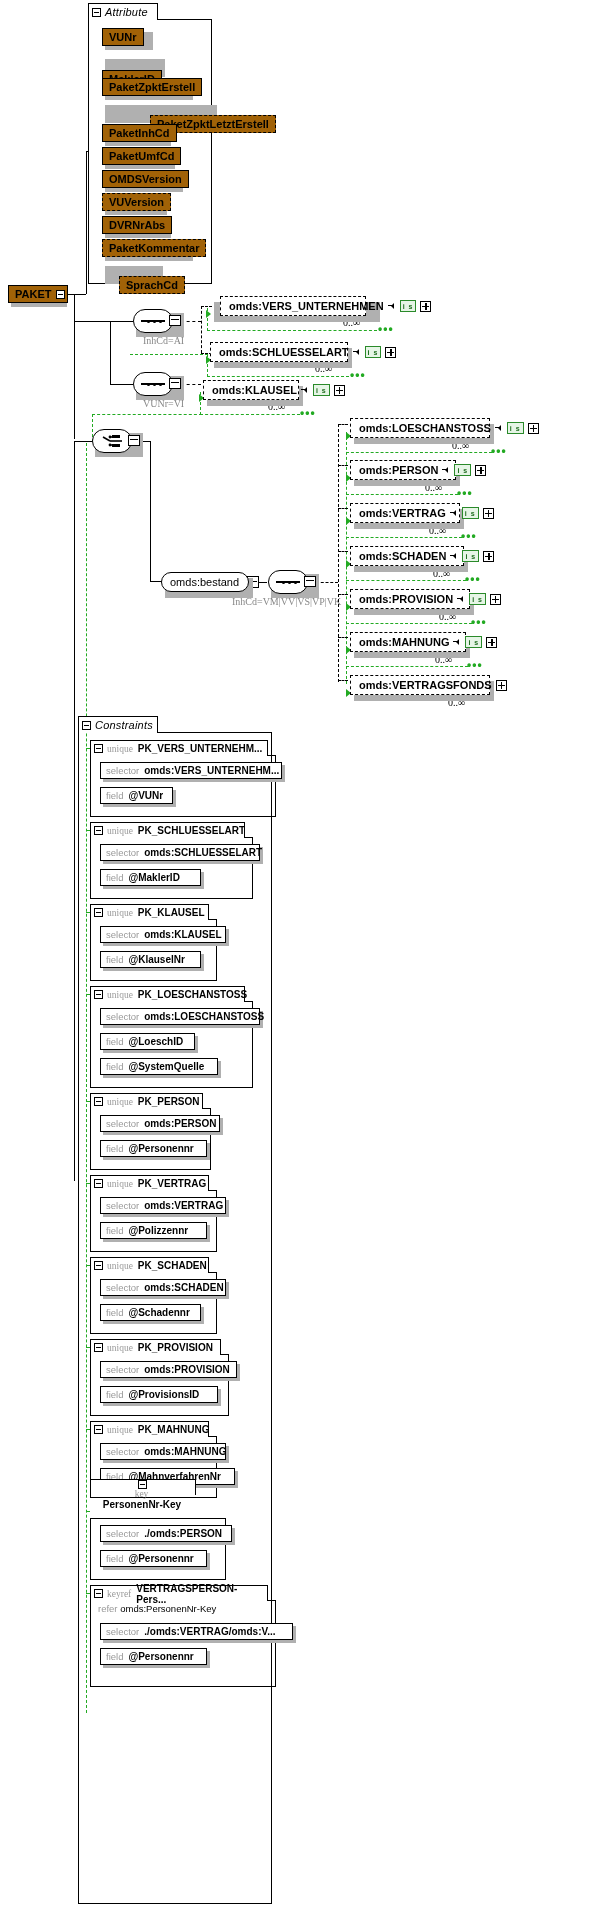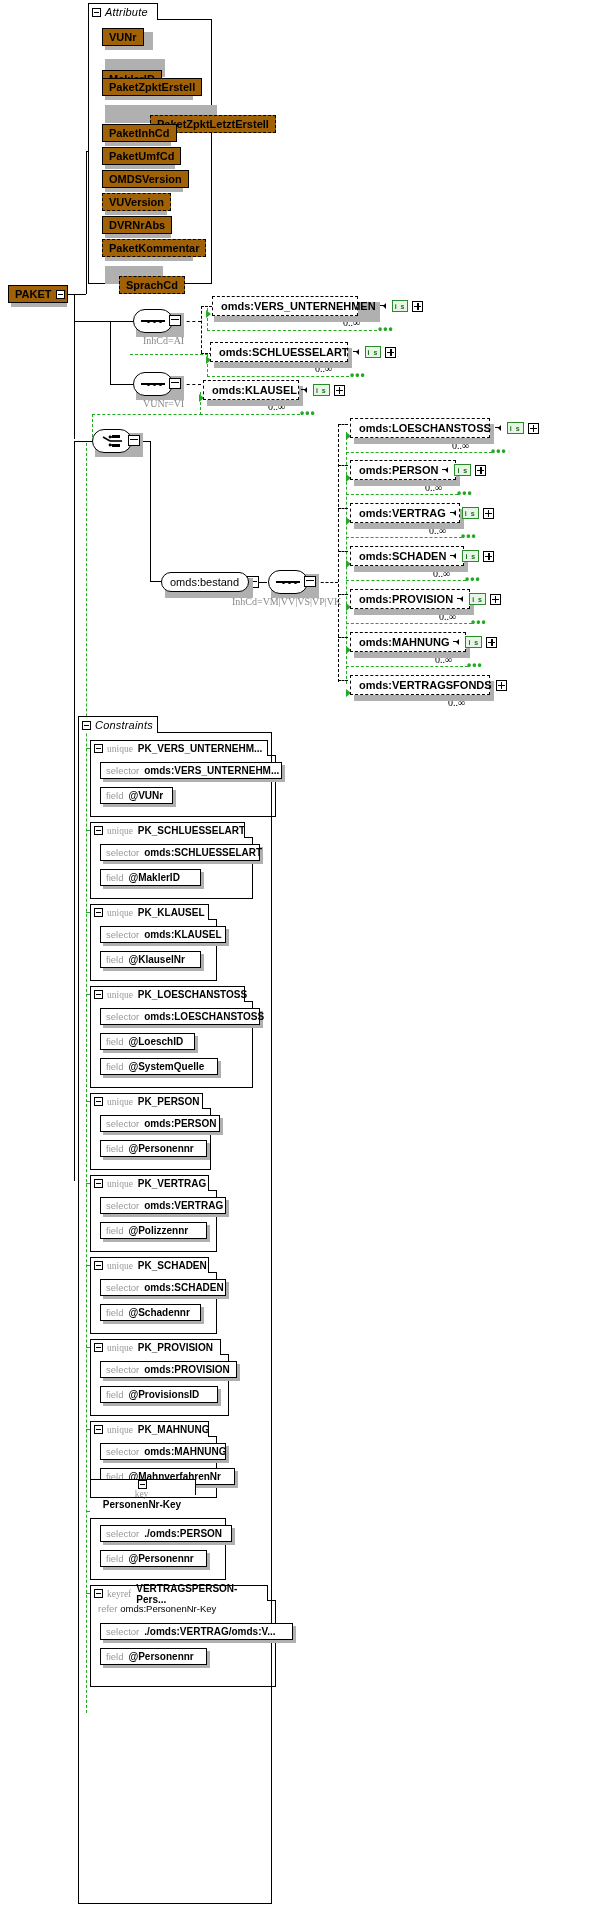--- a/index.html
+++ b/index.html
@@ -185,21 +185,21 @@
   <div class="ln h" style="left:110px;top:321px;width:23px;"></div>
   <div class="ln v" style="left:110px;top:321px;height:64px;"></div>
   <div class="ln h" style="left:74px;top:321px;width:36px;"></div>
 
   <div class="bln h" style="left:181px;top:321px;width:20px;"></div>
   <div class="bln v" style="left:201px;top:306px;height:47px;"></div>
   <div class="bln h" style="left:201px;top:306px;width:11px;"></div>
   <div class="bln h" style="left:201px;top:353px;width:11px;"></div>
 
   <div class="shadow" style="left:214px;top:302px;width:166px;height:20px;"></div>
-  <div class="enode" style="left:212px;top:296px;width:146px;">
+  <div class="enode" style="left:220px;top:296px;width:146px;">
     <span class="ename">omds:VERS_UNTERNEHMEN</span>
     <span class="arrowin"></span>
     <span class="badge">i s</span>
     <span class="expander"></span>
   </div>
   <div class="gmark" style="left:206px;top:310px;"></div>
   <div class="card" style="left:343px;top:317px;">0..∞</div>
   <div class="gln v" style="left:207px;top:308px;height:23px;"></div>
   <div class="gln h" style="left:207px;top:330px;width:170px;"></div>
   <div class="dots3" style="left:378px;top:326px;">•••</div>

